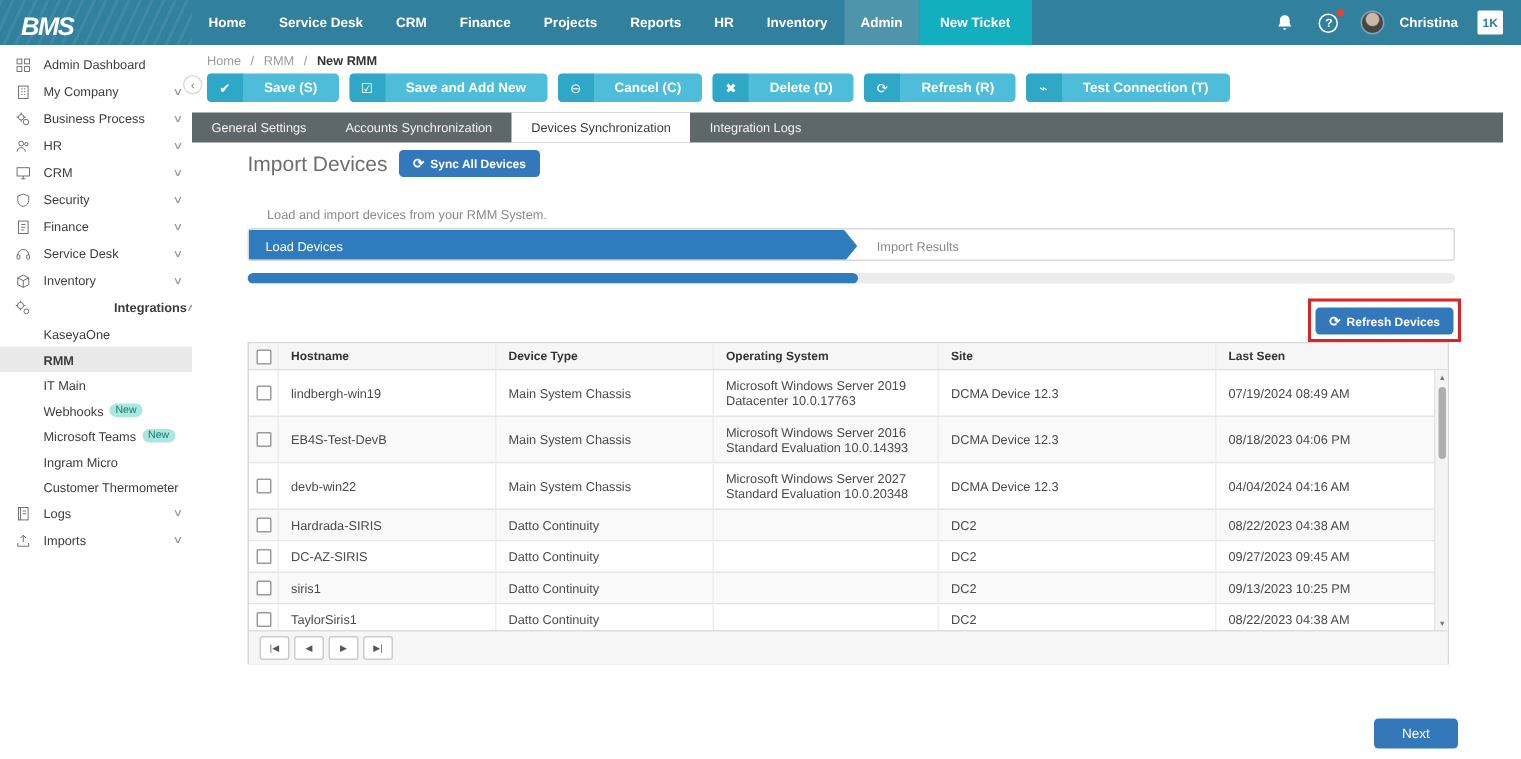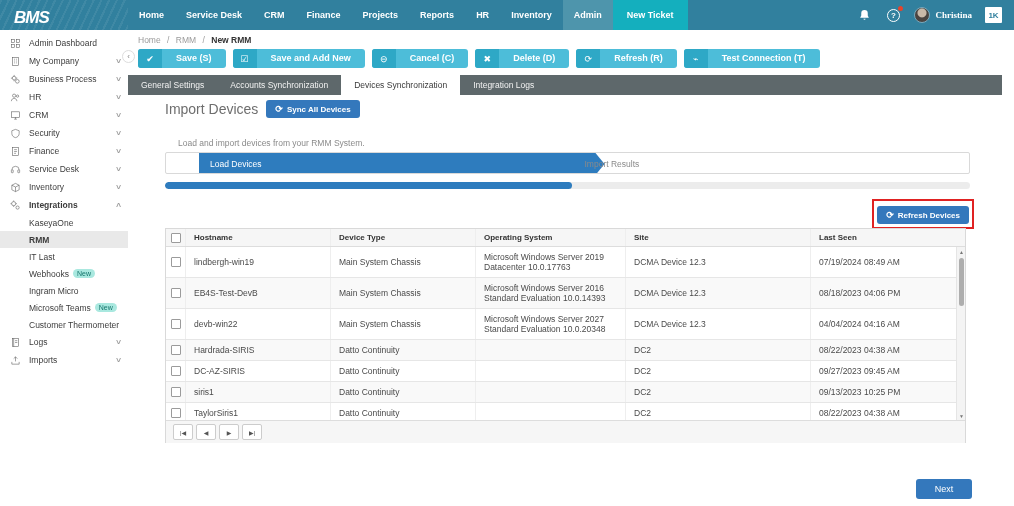--- a/index.html
+++ b/index.html
@@ -17,21 +17,21 @@
   .topnav { display:flex; align-items:stretch; }
   .topnav .nav-item { padding:0 11px; line-height:30px; font-size:9px; font-weight:bold; cursor:pointer; }
   .topnav .nav-item.active { background:#4E95AC; }
   .new-ticket-btn { background:#14AFBE; border:none; color:#fff; font-size:9px; font-weight:bold;
     padding:0 14px; height:30px; cursor:pointer; font-family:inherit; }
   .topbar-right { margin-left:auto; display:flex; align-items:center; gap:13px; padding-right:12px; }
   .icon-btn { position:relative; width:16px; height:16px; display:flex; align-items:center; justify-content:center; cursor:pointer; }
   .help-circle { width:13px; height:13px; border:1.3px solid #fff; border-radius:50%;
     font-size:8px; font-weight:bold; display:flex; align-items:center; justify-content:center; }
   .red-dot { position:absolute; top:-1px; right:-2px; width:5px; height:5px; background:#e4442c; border-radius:50%; }
-  .user-chip { display:flex; align-items:center; gap:5px; cursor:pointer;font-family:Liberation Serif, serif; }
+  .user-chip { display:flex; align-items:center; gap:10px; cursor:pointer; }
   .avatar { width:16px; height:16px; border-radius:50%;
     background:radial-gradient(circle at 50% 35%, #c9b9a8 0 4px, #4a4440 5px); border:1px solid #7aa7ba; }
   .user-name { font-size:9px; font-weight:bold; }
   .k1-box { width:17px; height:16px; background:#fff; border-radius:1px; color:#31809E;
     font-size:8px; font-weight:bold; display:flex; align-items:center; justify-content:center; cursor:pointer; }
 
   
   .sidebar { position:absolute; top:30px; left:0; width:130px; bottom:0; background:#fff;
     border-right:1px solid #e2e2e2; padding-top:4px; }
   .side-item { display:flex; align-items:center; height:18px; padding:0 8px 0 10px;
@@ -73,21 +73,21 @@
     font-size:8px; font-weight:bold; display:inline-flex; align-items:center; gap:4px;
     padding:0 9px; height:18px; font-family:inherit; }
   .btn-blue .r-icon { font-size:9px; }
 
   .desc-text { position:absolute; left:37px; top:108px; font-size:8.5px; color:#8a8a8a;padding-left:13px; }
 
   .wizard { position:absolute; left:37px; top:122px; width:805px; height:22px;
     border:1px solid #d9d9d9; border-radius:2px; background:#fff; overflow:hidden; }
   .wiz-step-active { position:absolute; left:0; top:0; height:22px; width:50.5%;
     background:#2E7CBE; color:#fff; font-size:8.5px; line-height:22px; padding-left:11px;
-    clip-path:polygon(0 0, calc(100% - 9px) 0, 100% 50%, calc(100% - 9px) 100%, 0 100%);margin-left:33px; }
+    clip-path:polygon(0 0, calc(100% - 9px) 0, 100% 50%, calc(100% - 9px) 100%, 0 100%); }
   .wiz-step-next { position:absolute; left:calc(50.5% + 13px); top:0; height:22px;
     color:#8a8a8a; font-size:8.5px; line-height:22px; }
 
   .progress-track { position:absolute; left:37px; top:152px; width:805px; height:7px;
     background:#ececec; border-radius:4px; overflow:hidden; }
   .progress-fill { height:100%; background:#2E7CBE; border-radius:4px; }
 
   .refresh-annotation { position:absolute; right:40px; top:169px; border:2px solid #E02222; padding:3px; }
 
   
@@ -262,42 +262,42 @@
         <span class="chev">∨</span>
       </div>
       <div class="side-item">
         <span class="s-icon">
           <svg viewBox="0 0 24 24">
             <circle cx="8" cy="8" r="4.5"></circle>
             <circle cx="16.5" cy="16.5" r="3.5"></circle>
             <path d="M8 1v2.5M8 12.5V15M1 8h2.5M12.5 8H15"></path>
           </svg>
         </span>
-        <span class="s-label" style="font-weight: bold;">Integrations</span>
+        <span class="s-label" style="font-weight: bold; margin-left: 47px;">Integrations</span>
         <span class="chev">∧</span>
       </div>
       <div class="side-sub">
         <span>KaseyaOne</span>
       </div>
       <div class="side-sub active">
         <span>RMM</span>
       </div>
       <div class="side-sub">
-        <span>IT Last</span>
+        <span>IT Main</span>
       </div>
       <div class="side-sub">
         <span>Webhooks</span>
         <span class="badge-new">New</span>
       </div>
       <div class="side-sub">
-        <span>Ingram Micro</span>
-      </div>
-      <div class="side-sub">
         <span>Microsoft Teams</span>
         <span class="badge-new">New</span>
+      </div>
+      <div class="side-sub">
+        <span>Ingram Micro</span>
       </div>
       <div class="side-sub">
         <span>Customer Thermometer</span>
       </div>
       <div class="side-item">
         <span class="s-icon">
           <svg viewBox="0 0 24 24">
             <rect x="5" y="3" width="14" height="18"></rect>
             <path d="M8 3v18M11 8h5M11 12h5"></path>
           </svg>

